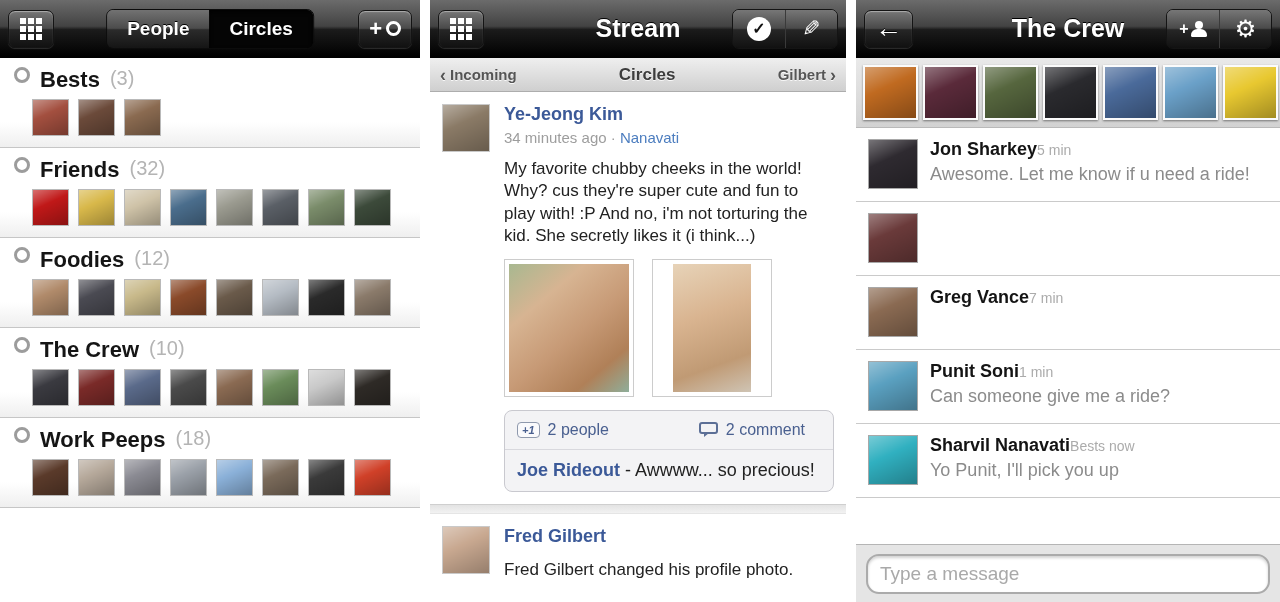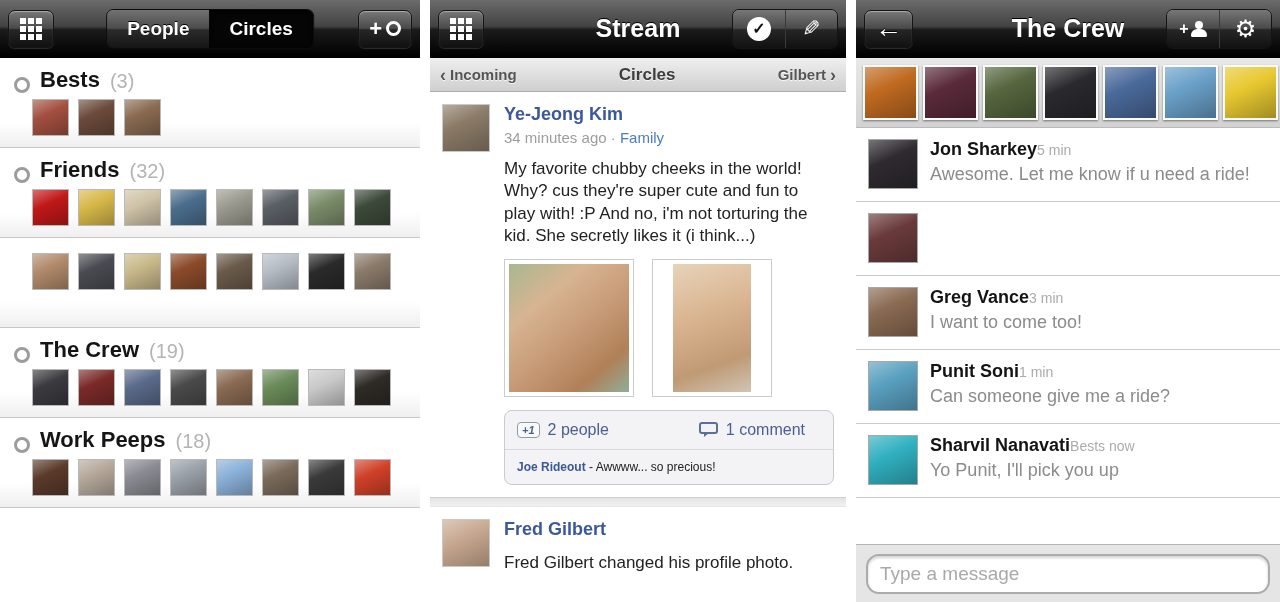--- a/index.html
+++ b/index.html
@@ -61,21 +61,21 @@
   .seg-item { height:38px; display:flex; align-items:center; padding:0 20px;
     color:#fff; font-size:19px; font-weight:bold; text-shadow:0 -1px 0 #000; cursor:pointer; }
   .seg-item.unsel { background:linear-gradient(to bottom,#727272 0%,#4c4c4c 48%,#2b2b2b 52%,#151515 100%); }
   .seg-item.sel   { background:#050505; box-shadow:inset 0 2px 4px rgba(0,0,0,.9); }
 
   
   .circle-row {
     padding:9px 14px 9px 14px; height:90px; border-bottom:1px solid #c6c6c6;
     background:linear-gradient(to bottom,#fff 72%,#efefef 100%); cursor:pointer;
   }
-  .row-head { display:flex; align-items:flex-end; gap:10px; }
+  .row-head { display:flex; align-items:flex-start; gap:10px; }
   .ring-icon { width:16px; height:16px; border:3px solid #9c9c9c; border-radius:50%; flex:none; }
   .row-name { font-size:22px; font-weight:bold; color:#151515; }
   .row-count { font-size:20px; color:#b4b4b4; }
   .avatar-strip { display:flex; gap:9px; margin:6px 0 0 18px; }
   .avatar {
     width:37px; height:37px; flex:none; border:1px solid #b9b9b9;
     position:relative; overflow:hidden; background:#888;
   }
   .avatar::after { content:""; position:absolute; inset:0;
     background:linear-gradient(155deg, rgba(255,255,255,.38) 0%, rgba(255,255,255,0) 40%, rgba(0,0,0,.28) 100%); }
@@ -109,21 +109,21 @@
   .photo-img2 { width:78px; height:128px;
     background:linear-gradient(160deg,#e7d3b8 0%,#d9b490 40%,#c09a74 75%,#cfc4b4 100%); }
 
   .engagement { margin-top:13px; border:1px solid #c9c9cf; border-radius:8px; background:#f3f3f5; overflow:hidden; }
   .eng-top { display:flex; align-items:center; padding:10px 12px; border-bottom:1px solid #d8d8dd;
     color:#4a6090; font-size:16px; }
   .eng-plus { display:flex; align-items:center; gap:8px; cursor:pointer; }
   .plusone-badge { border:1px solid #8f99ad; border-radius:4px; background:#fafafc;
     font-size:11px; font-style:italic; font-weight:bold; padding:1px 4px; color:#4a6090; }
   .eng-comments { display:flex; align-items:center; gap:8px; margin-left:auto; padding-right:16px; cursor:pointer; }
-  .eng-comment-row { padding:10px 12px; font-size:12px; color:#222; }
+  .eng-comment-row { padding:10px 12px; font-size:18px; color:#222; }
   .comment-author { color:#3b5998; font-weight:bold; cursor:pointer; }
 
   .post-sep { height:10px; background:linear-gradient(to bottom,#e3e3e3,#f2f2f2);
     border-top:1px solid #cfcfcf; border-bottom:1px solid #e5e5e5; }
 
   
   .member-strip {
     position:relative; height:70px; display:flex; align-items:center; gap:5px; padding:0 7px;
     background:linear-gradient(to bottom,#e9e9e9,#d2d2d2); border-bottom:1px solid #b9b9b9; overflow:hidden;
   }
@@ -211,36 +211,41 @@
             <span class="avatar" style="background-color: rgb(216, 184, 74);"></span>
             <span class="avatar" style="background-color: rgb(207, 195, 168);"></span>
             <span class="avatar" style="background-color: rgb(74, 109, 140);"></span>
             <span class="avatar" style="background-color: rgb(154, 154, 143);"></span>
             <span class="avatar" style="background-color: rgb(90, 95, 102);"></span>
             <span class="avatar" style="background-color: rgb(122, 140, 106);"></span>
             <span class="avatar" style="background-color: rgb(60, 74, 58);"></span>
           </div>
       </div>
       <div class="circle-row">
+        <div class="row-head">
+          <span class="ring-icon"></span>
+          <span class="row-name">Foodies</span>
+          <span class="row-count">(12)</span>
+        </div>
         <div class="avatar-strip">
             <span class="avatar" style="background-color: rgb(176, 138, 106);"></span>
             <span class="avatar" style="background-color: rgb(74, 74, 82);"></span>
             <span class="avatar" style="background-color: rgb(200, 185, 138);"></span>
             <span class="avatar" style="background-color: rgb(138, 74, 42);"></span>
             <span class="avatar" style="background-color: rgb(106, 90, 74);"></span>
             <span class="avatar" style="background-color: rgb(181, 188, 196);"></span>
             <span class="avatar" style="background-color: rgb(42, 42, 42);"></span>
             <span class="avatar" style="background-color: rgb(138, 122, 106);"></span>
           </div>
       </div>
       <div class="circle-row">
         <div class="row-head">
           <span class="ring-icon"></span>
           <span class="row-name">The Crew</span>
-          <span class="row-count">(19)</span>
+          <span class="row-count">(10)</span>
         </div>
         <div class="avatar-strip">
             <span class="avatar" style="background-color: rgb(58, 58, 64);"></span>
             <span class="avatar" style="background-color: rgb(122, 42, 40);"></span>
             <span class="avatar" style="background-color: rgb(90, 106, 138);"></span>
             <span class="avatar" style="background-color: rgb(74, 74, 74);"></span>
             <span class="avatar" style="background-color: rgb(138, 106, 82);"></span>
             <span class="avatar" style="background-color: rgb(106, 140, 90);"></span>
             <span class="avatar" style="background-color: rgb(201, 201, 201);"></span>
             <span class="avatar" style="background-color: rgb(46, 42, 38);"></span>
@@ -306,21 +311,21 @@
       </div>
     </div>
 
     <div class="post">
       <div class="post-avatar" id="post1-avatar" style="background-color: rgb(138, 122, 102);"></div>
       <div class="post-content">
         <div class="post-author">Ye-Jeong Kim</div>
         <div class="post-meta">
           <span>34 minutes ago</span>
           <span>·</span>
-          <span class="audience">Family</span>
+          <span class="audience">Nanavati</span>
         </div>
         <div class="post-body">My favorite chubby cheeks in the world! Why? cus they're super cute and fun to play with! :P And no, i'm not torturing the kid. She secretly likes it (i think...)</div>
         <div class="photos">
           <div class="photo-frame">
             <div class="photo-img1"></div>
           </div>
           <div class="photo-frame photo-frame2">
             <div class="photo-img2"></div>
           </div>
         </div>
@@ -328,21 +333,21 @@
           <div class="eng-top">
             <div class="eng-plus">
               <span class="plusone-badge">+1</span>
               <span>2 people</span>
             </div>
             <div class="eng-comments">
               <svg width="19" height="16" viewBox="0 0 19 16">
                 <rect x="1" y="1" width="17" height="10" rx="2" fill="none" stroke="#5c6f96" stroke-width="2"></rect>
                 <path d="M5 11 L5 15 L10 11 Z" fill="#5c6f96"></path>
               </svg>
-              <span>1 comment</span>
+              <span>2 comment</span>
             </div>
           </div>
           <div class="eng-comment-row">
             <span class="comment-author">Joe Rideout</span>
             <span>- Awwww... so precious!</span>
           </div>
         </div>
       </div>
     </div>
 
@@ -397,23 +402,22 @@
         </div>
       </div>
       <div class="msg-row">
         <div class="msg-avatar" id="msg1-avatar" style="background-color: rgb(106, 58, 58);"></div>
       </div>
       <div class="msg-row">
         <div class="msg-avatar" id="msg2-avatar" style="background-color: rgb(138, 106, 82);"></div>
         <div class="msg-content">
           <div class="msg-head">
             <span class="msg-name">Greg Vance</span>
-            <span class="msg-time">3 min</span>
-          </div>
-          <div class="msg-text">I want to come too!</div>
+            <span class="msg-time">7 min</span>
+          </div>
         </div>
       </div>
       <div class="msg-row">
         <div class="msg-avatar" id="msg3-avatar" style="background-color: rgb(90, 160, 192);"></div>
         <div class="msg-content">
           <div class="msg-head">
             <span class="msg-name">Punit Soni</span>
             <span class="msg-time">1 min</span>
           </div>
           <div class="msg-text">Can someone give me a ride?</div>

